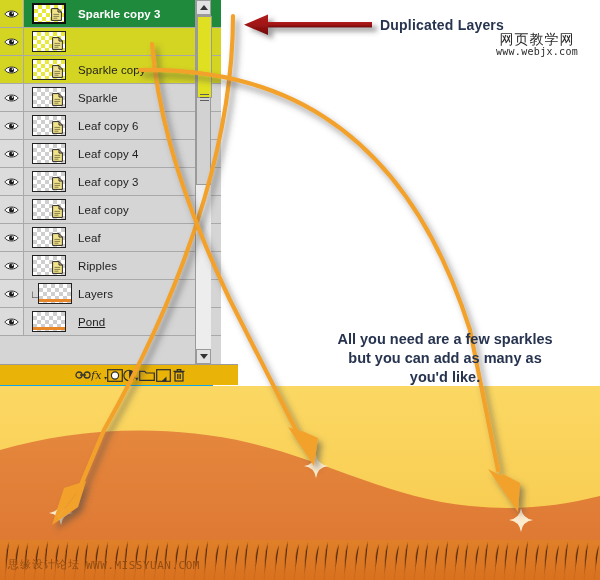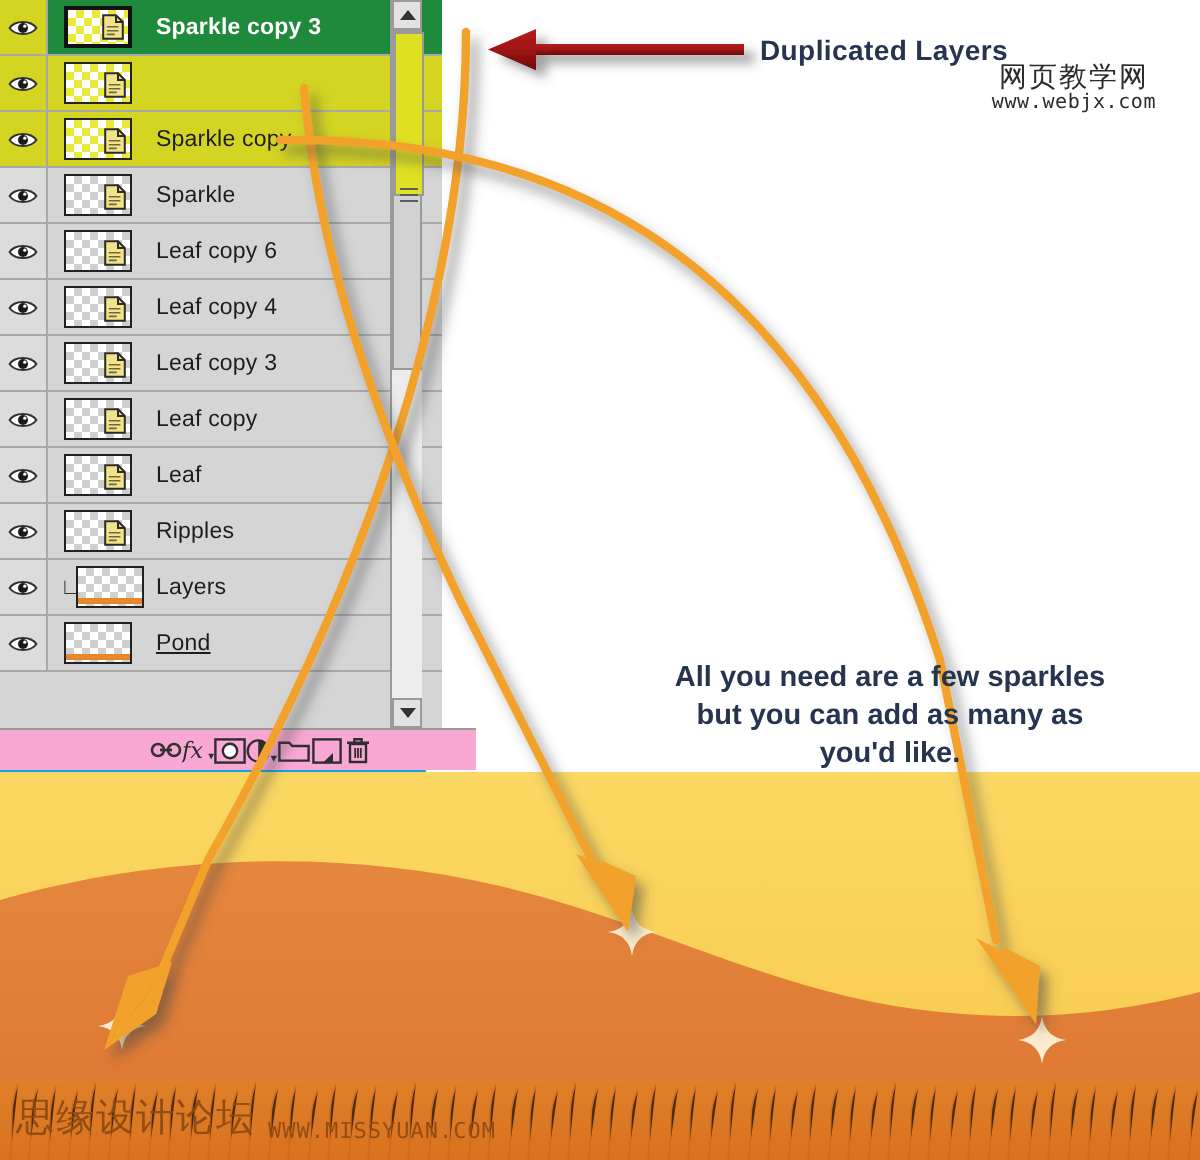--- a/index.html
+++ b/index.html
@@ -110,21 +110,21 @@
   }
   #sb-thumb .grip i{display:block;height:1px;background:#5d5d5d;margin-bottom:2px;}
   #sb-yellow{
     position:absolute;left:0;top:0;width:15px;height:82px;
     background:#e0e022;border:1px solid #9a9a9a;box-sizing:border-box;
   }
 
   
   #panel-toolbar{
     position:absolute;left:0;bottom:0;width:238px;height:21px;
-    background:#f9a8d4;border-top:1px solid #9a9a9a;box-sizing:border-box;
+    background:#eab308;border-top:1px solid #9a9a9a;box-sizing:border-box;
     display:flex;align-items:center;justify-content:center;gap:0;
     padding-left:24px;
   }
   .tool-ic{width:16px;height:15px;display:flex;align-items:center;justify-content:center;color:#2e2e2e;}
 
   
   #dup-label{
     position:absolute;left:380px;top:17px;
     font-size:14px;font-weight:bold;color:#27344f;
     letter-spacing:0.2px;z-index:30;white-space:nowrap;
@@ -144,21 +144,21 @@
   #center-note{
     position:absolute;left:310px;top:330px;width:270px;
     text-align:center;font-size:14.5px;font-weight:bold;color:#27344f;
     line-height:19px;z-index:30;
   }
   #watermark-bottom{
     position:absolute;left:8px;bottom:8px;z-index:40;
     display:flex;align-items:flex-end;gap:6px;opacity:0.92;
   }
   #watermark-bottom .cn{
-    font-size:19px;color:#8d4a12;font-family:"DejaVu Sans",sans-serif;letter-spacing:1px;
+    font-size:11px;color:#8d4a12;font-family:"DejaVu Sans",sans-serif;letter-spacing:1px;
   }
   #watermark-bottom .en{
     font-size:11px;color:#8d4a12;font-family:"DejaVu Sans Mono",monospace;letter-spacing:0.5px;
   }
 
   
   #illustration{
     position:absolute;left:0;top:386px;width:600px;height:194px;overflow:hidden;
   }
   #overlay-svg{position:absolute;left:0;top:0;width:600px;height:580px;z-index:25;pointer-events:none;}

